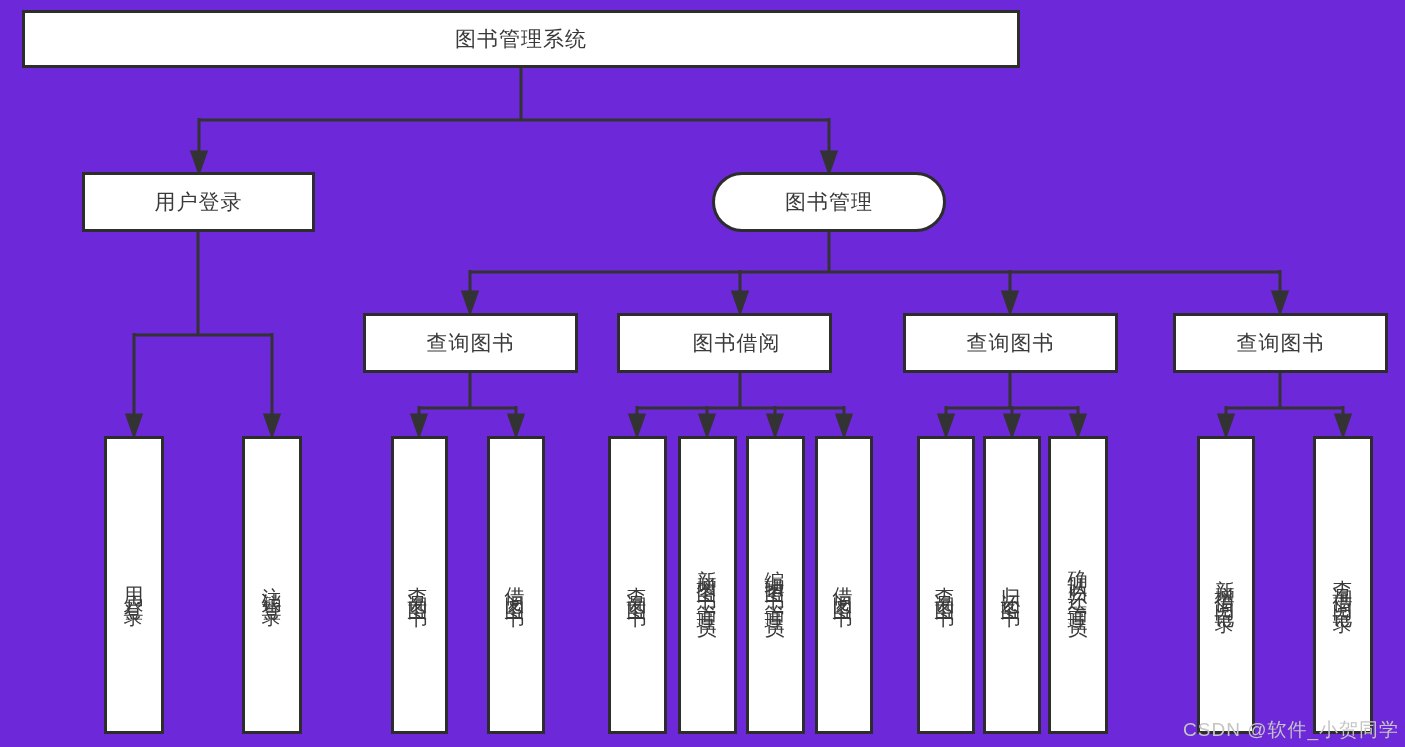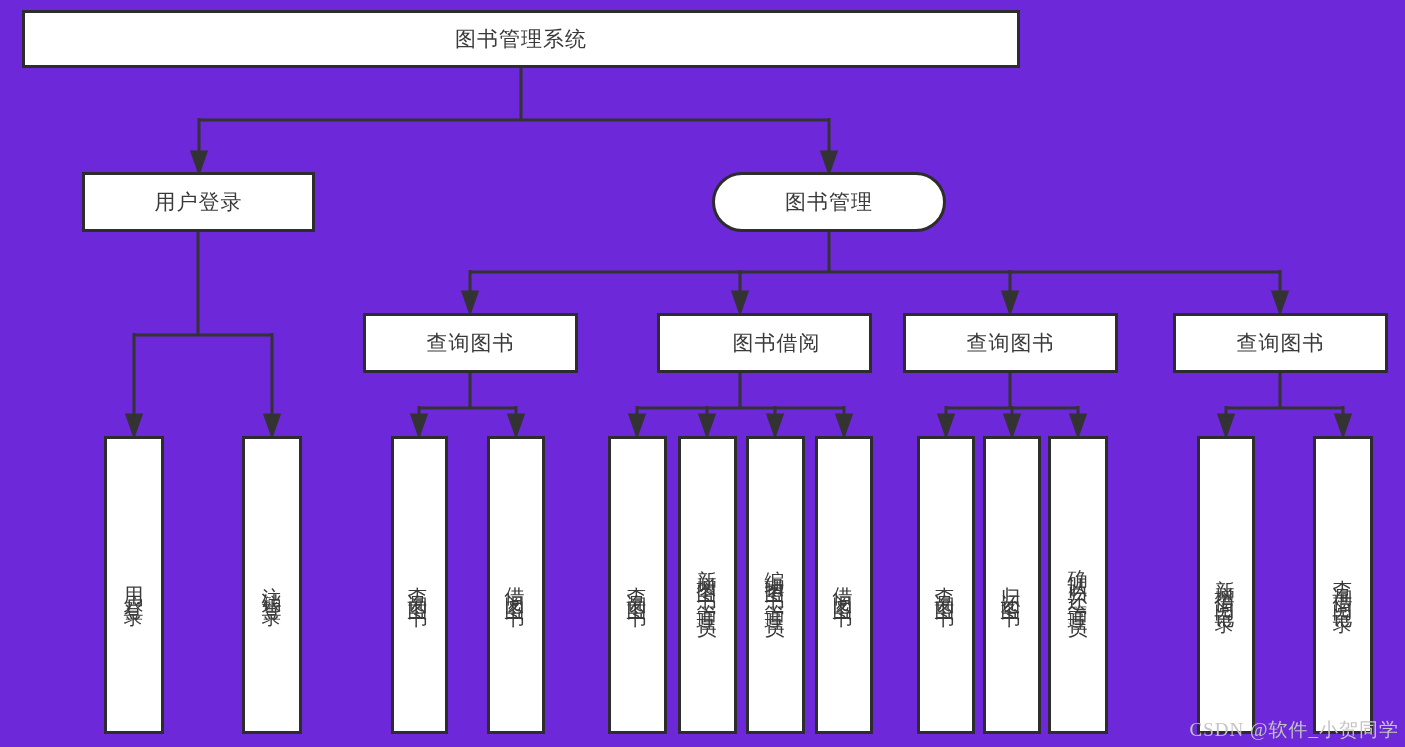--- a/index.html
+++ b/index.html
@@ -47,21 +47,20 @@
   }
   .watermark {
     position: absolute;
     right: 6px;
     bottom: 4px;
     font-size: 19px;
     color: #c4c4c4;
     letter-spacing: 1px;
     z-index: 3;
     white-space: nowrap;
-    font-family: Liberation Serif, serif;
   }
 </style>
 </head>
 <body>
 
 <div class="canvas">
 
   <svg class="connectors" width="1405" height="747" viewBox="0 0 1405 747" stroke="#333333" fill="#333333" stroke-width="3">
 
     <line x1="521" y1="68" x2="521" y2="121"></line>
@@ -123,21 +122,21 @@
     <line x1="1343" y1="406" x2="1343" y2="418"></line>
     <polygon points="1343,435 1336,415 1350,415"></polygon>
   </svg>
 
   <div class="box h" style="left:22px; top:10px; width:998px; height:58px;">图书管理系统</div>
 
   <div class="box h" style="left:82px; top:172px; width:233px; height:60px;">用户登录</div>
   <div class="box h" style="left:712px; top:172px; width:234px; height:60px;border-radius:30px;">图书管理</div>
 
   <div class="box h" style="left:363px; top:313px; width:215px; height:60px;">查询图书</div>
-  <div class="box h" style="left:657px; top:313px; width:215px; height:60px;padding-left:24px;">图书借阅</div>
+  <div class="box h" style="left:617px; top:313px; width:215px; height:60px;padding-left:24px;">图书借阅</div>
   <div class="box h" style="left:903px; top:313px; width:215px; height:60px;">查询图书</div>
   <div class="box h" style="left:1173px; top:313px; width:215px; height:60px;">查询图书</div>
 
   <div class="box v" style="left:104px; top:436px; width:60px; height:298px;">用户登录</div>
   <div class="box v" style="left:242px; top:436px; width:60px; height:298px;">注销登录</div>
 
   <div class="box v" style="left:391px; top:436px; width:57px; height:298px;">查询图书</div>
   <div class="box v" style="left:487px; top:436px; width:58px; height:298px;">借阅图书</div>
 
   <div class="box v" style="left:608px; top:436px; width:59px; height:298px;">查询图书</div>

